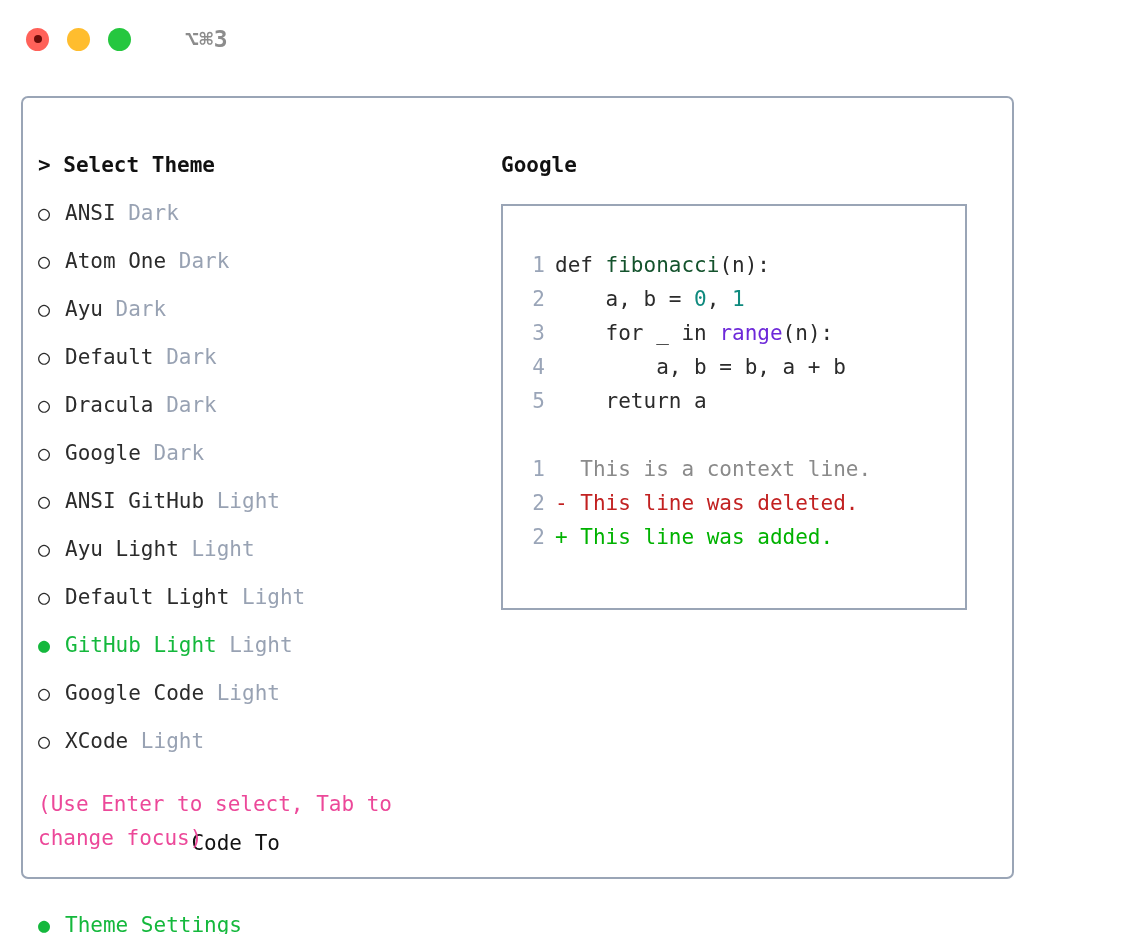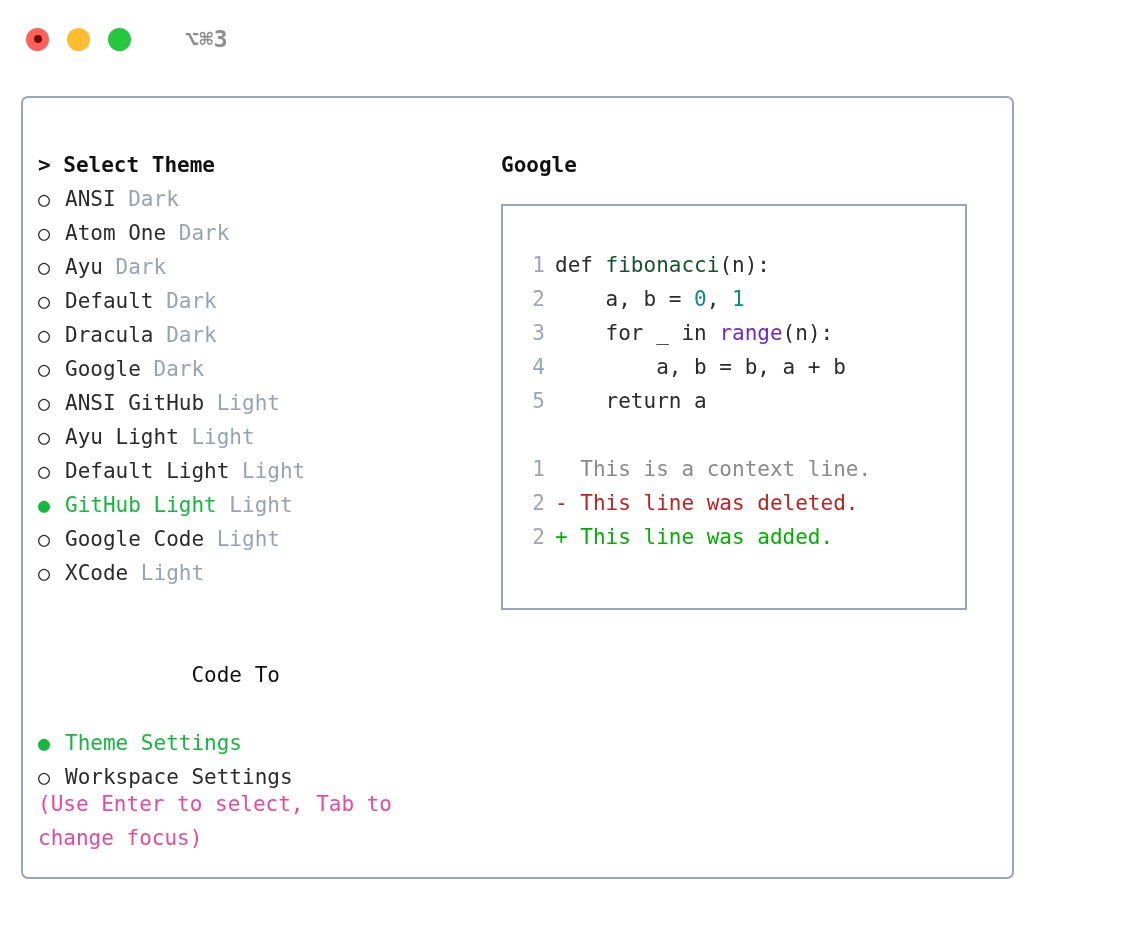--- a/index.html
+++ b/index.html
@@ -93,21 +93,21 @@
     color: #2b2b2b;
   }
   .opt-marker {
     width: 27px;
     flex: none;
     color: #2b2b2b;
     font-size: 20px;
   }
   .opt-row.selected .opt-marker { color: #14b83c; }
   .opt-row.selected .opt-label  { color: #14b83c; }
-  .opt-label { color: #2b2b2b; }
+  .opt-label { color: #2b2b2b; margin-top: 14px; }
   .opt-kind  { color: #98a2b3; }
 
   .spacer-line { height: 34px; }
 
   .hint {
     position: absolute;
     left: 15px; top: 665px;
     width: 420px;
     font-size: 21px;
     line-height: 34px;

